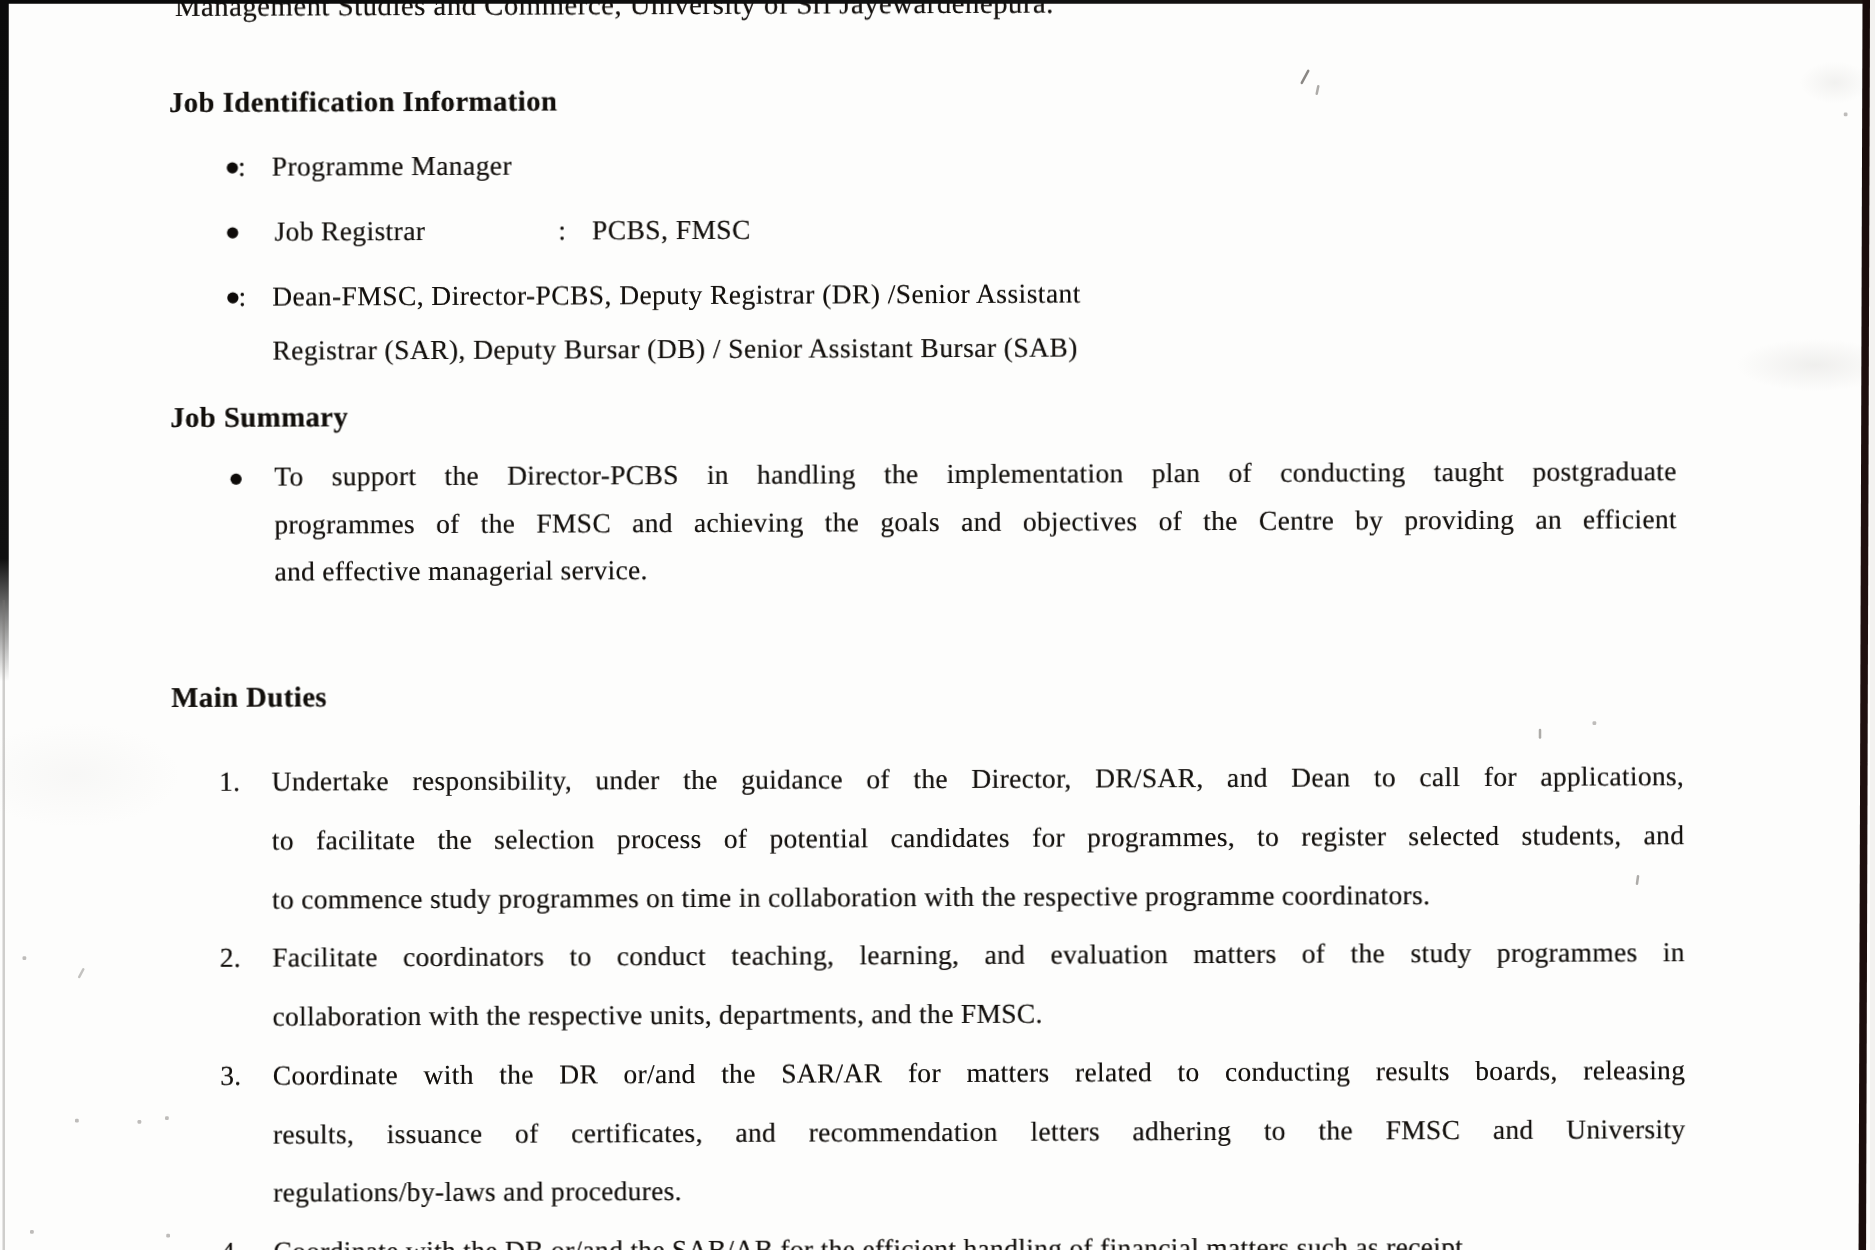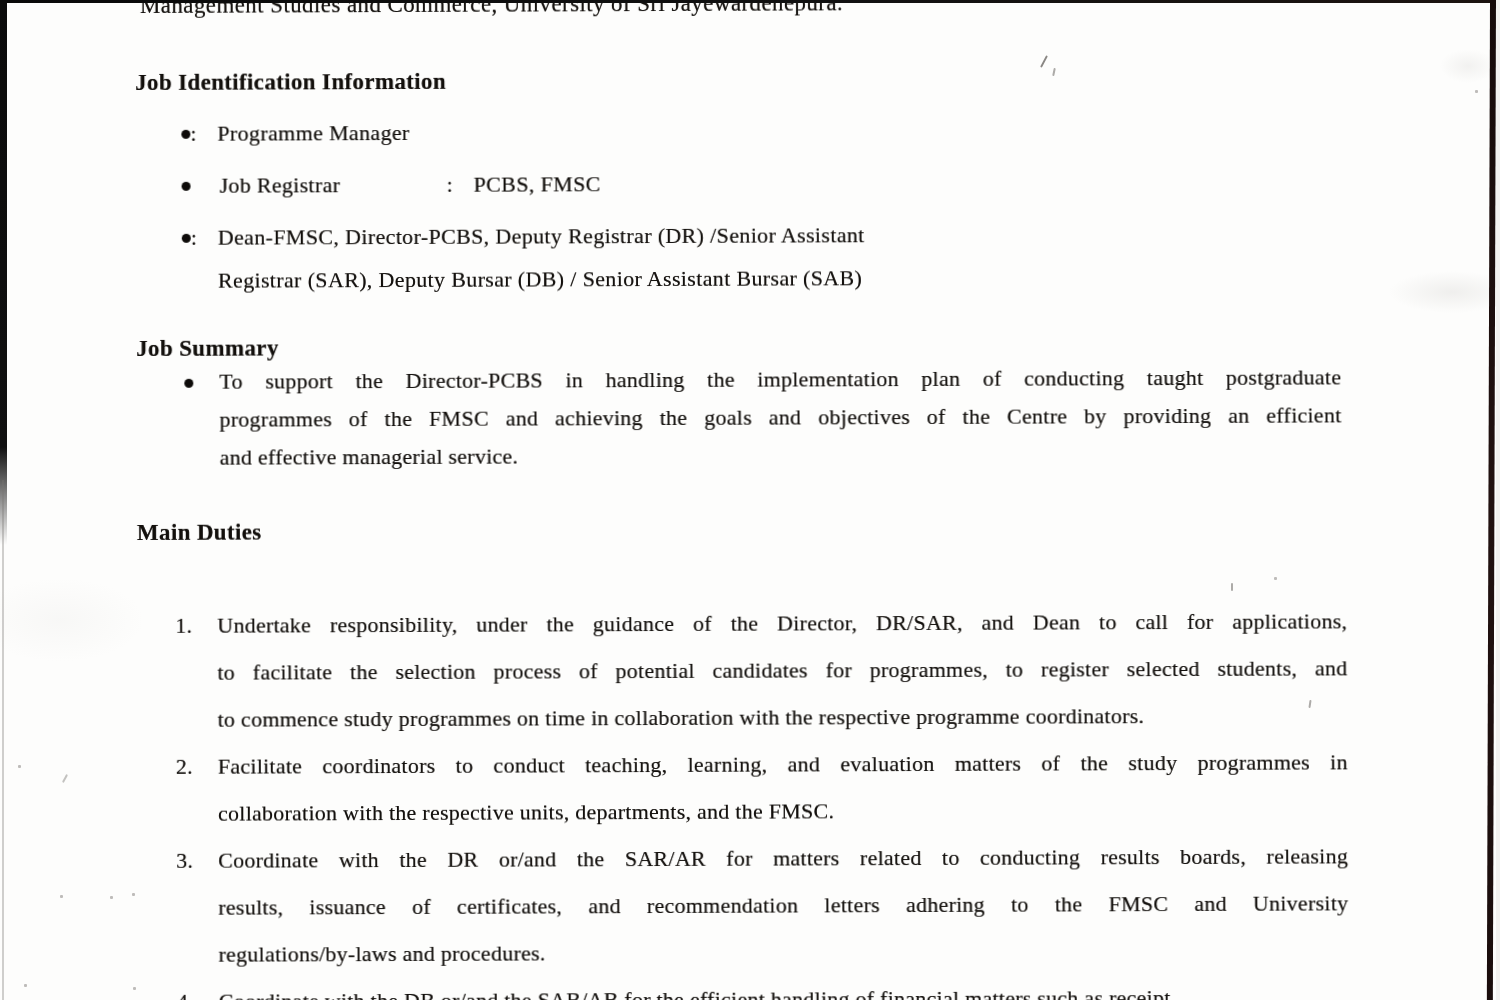--- a/index.html
+++ b/index.html
@@ -36,22 +36,22 @@
 
   .intro-line {
     left: 140px; top: -7px;
     font-size: 23px; letter-spacing: 0.4px; white-space: nowrap;
   }
   .heading {
     left: 135px;
     font-size: 23px; font-weight: 700; letter-spacing: 0.35px; white-space: nowrap;
   }
   .h-jii { top: 70px; }
-  .h-js  { top: 336px; }
-  .h-md  { top: 520px; }
+  .h-js  { top: 322px; }
+  .h-md  { top: 546px; }
 
   
   .id-rows { left: 135px; top: 119px; width: 1240px; }
   .id-row { display: flex; align-items: flex-start; min-height: 52px; font-size: 22px; }
   .bullet {
     flex: 0 0 9px; width: 9px; height: 9px; border-radius: 50%;
     background: #141210; margin: 11px 0 0 46px;
   }
   .id-label { margin-left: 29px; width: 227px; line-height: 30px; letter-spacing: 0.3px; }
   .id-colon { width: 27px; line-height: 30px; }

